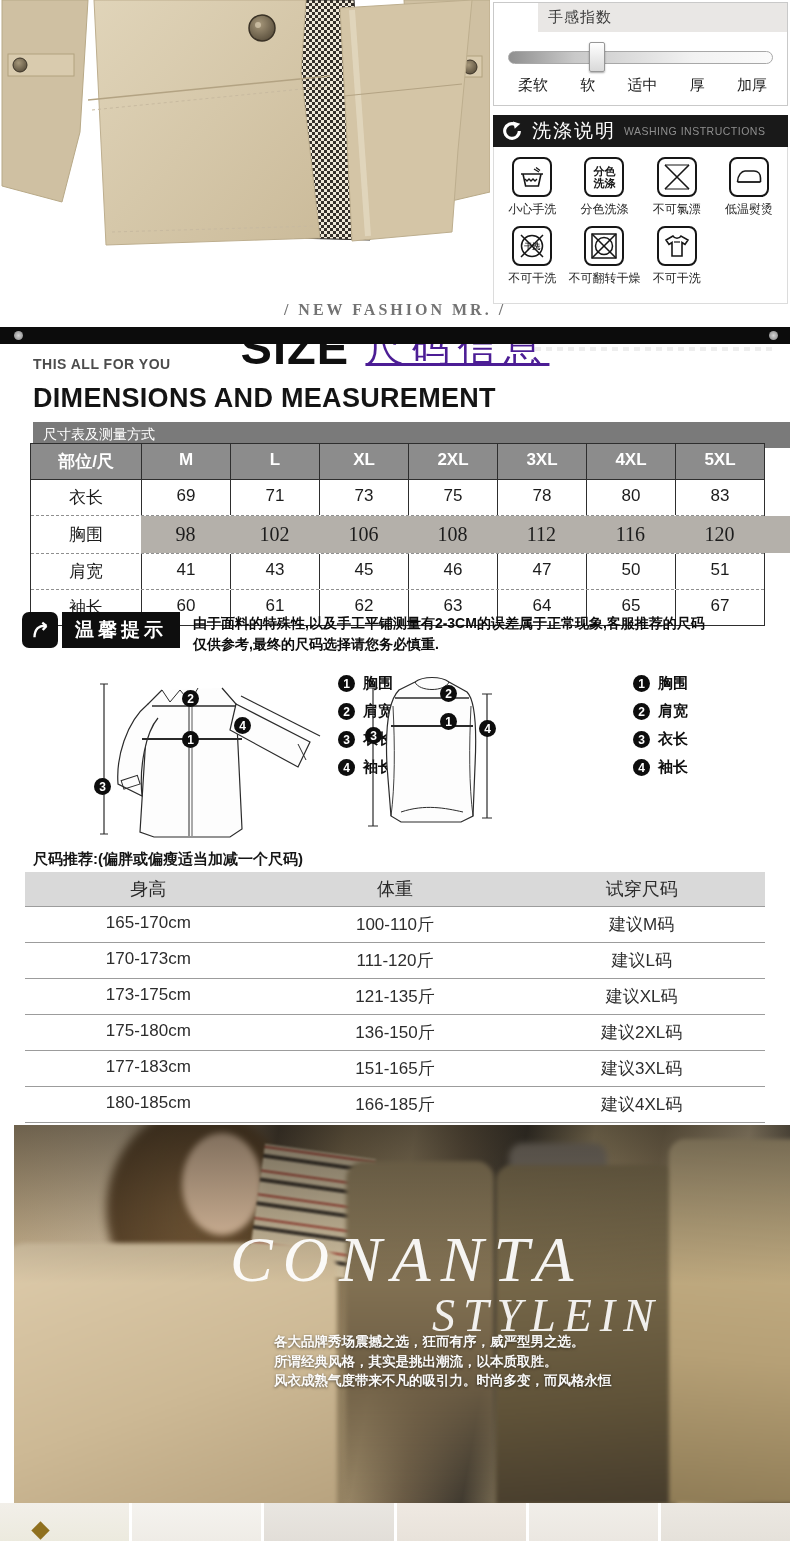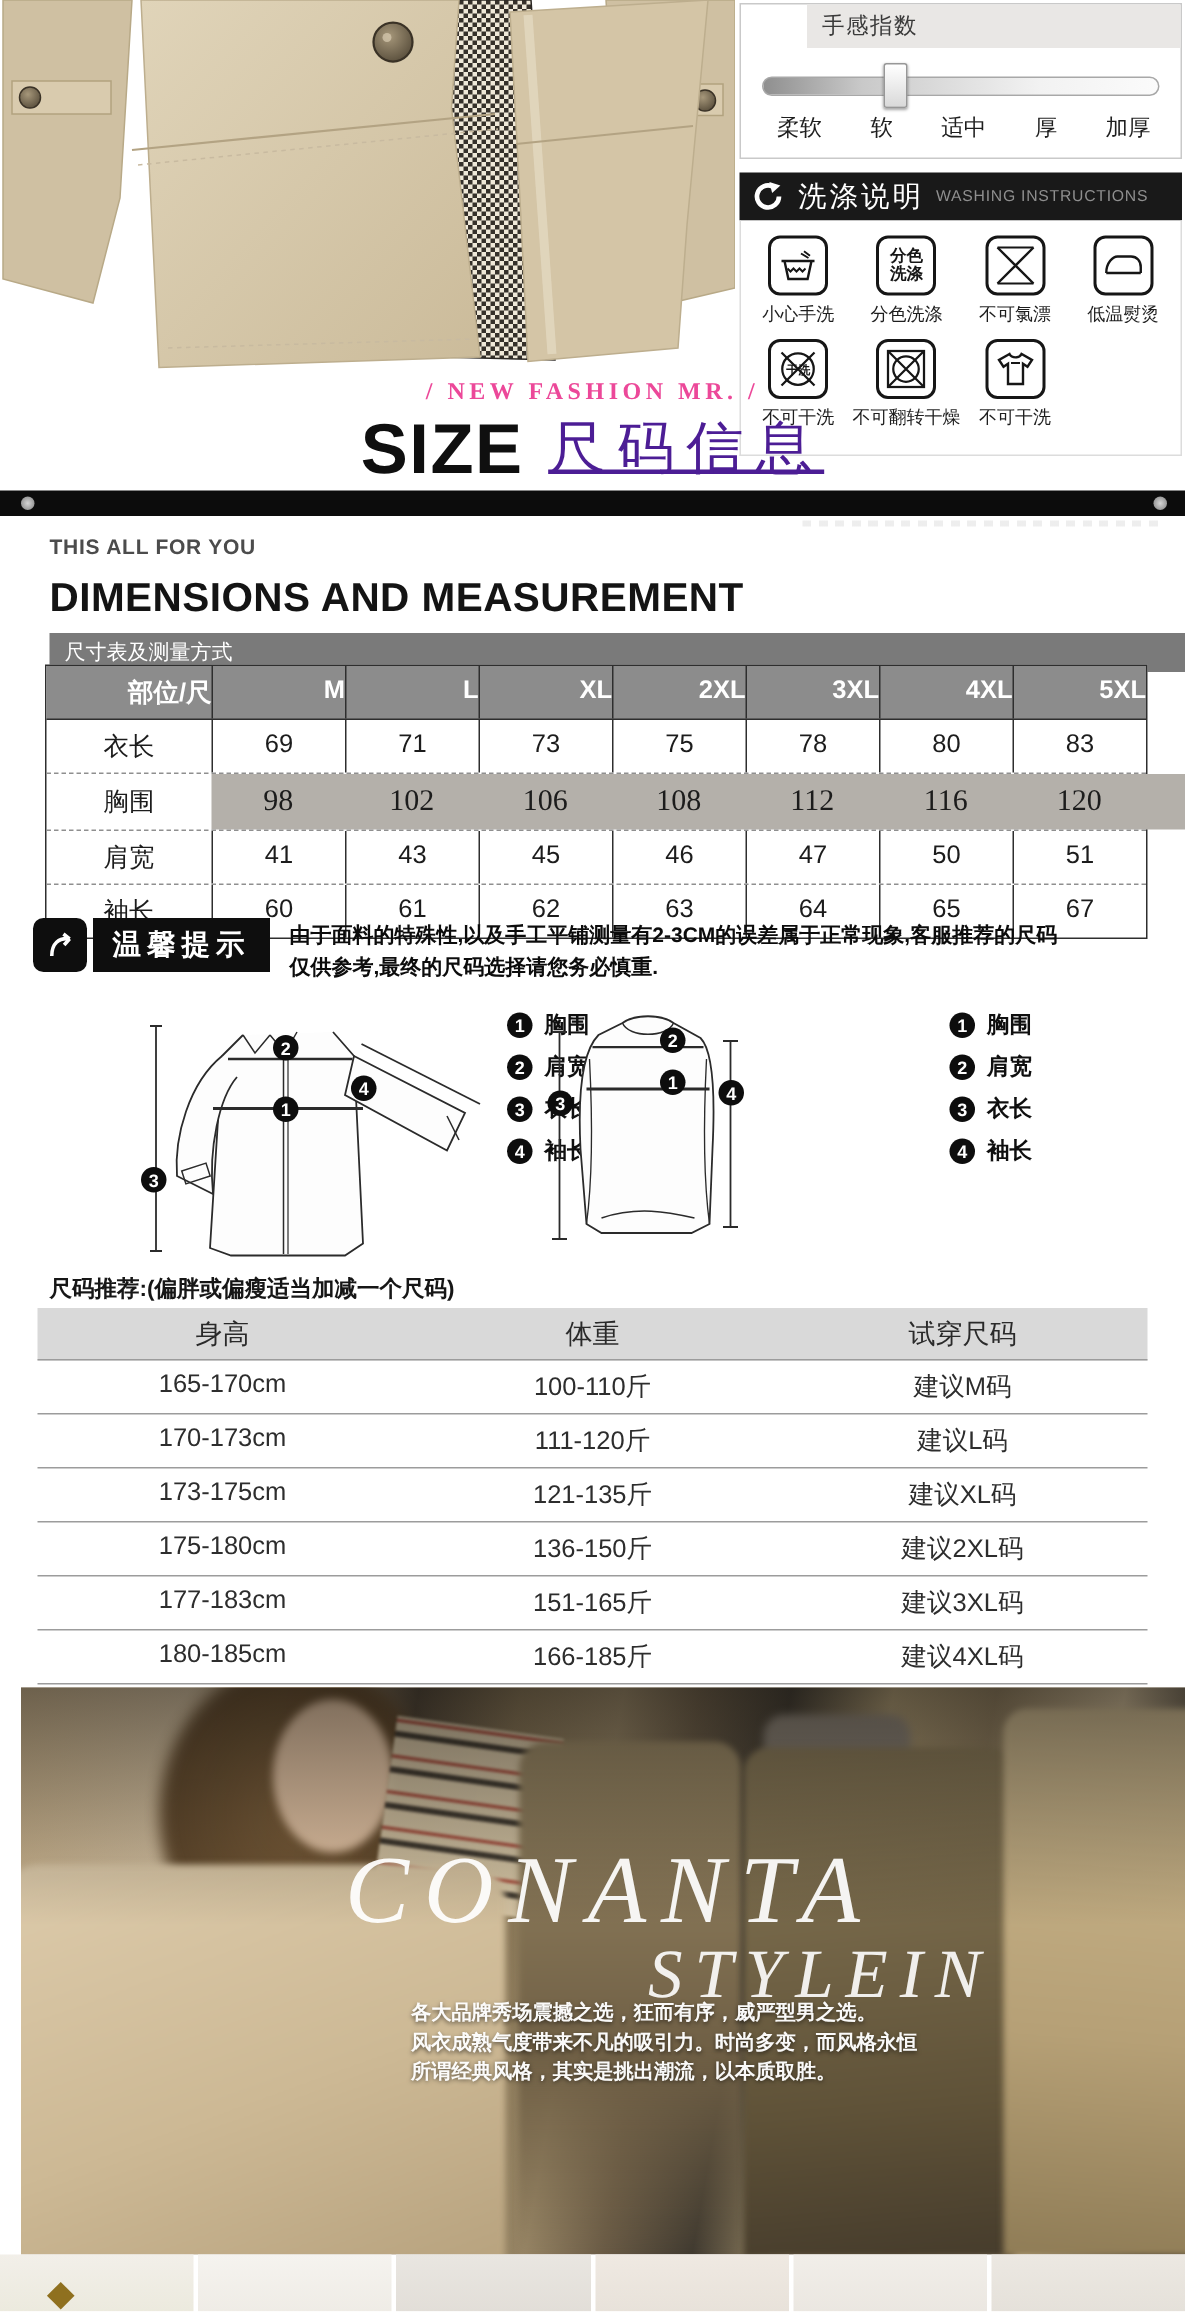--- a/index.html
+++ b/index.html
@@ -29,21 +29,21 @@
   .wash-item{width:25%;display:flex;flex-direction:column;align-items:center;margin-bottom:8px;}
   .wicon{width:40px;height:40px;border:2px solid #161616;border-radius:8px;display:flex;
          align-items:center;justify-content:center;position:relative;box-sizing:border-box;}
   .wicon svg{display:block;}
   .wlabel{font-size:12px;color:#1e1e1e;margin-top:4px;white-space:nowrap;}
   .sep-glyph{font-size:11px;line-height:12px;font-weight:700;color:#161616;text-align:center;}
   .dc-glyph{position:absolute;font-size:8px;color:#161616;font-weight:700;}
 
   
   .banner{position:absolute;top:253px;left:0;width:100%;text-align:center;}
-  .tagline{font-family:"Liberation Serif",serif;font-weight:700;font-size:16px;letter-spacing:3px;color:#ec4899;}
+  .tagline{font-family:"Liberation Serif",serif;font-weight:700;font-size:16px;letter-spacing:3px;color:#737373;margin-top:48px;}
   .size-line{margin-top:2px;line-height:52px;}
   .size-en{font-size:47px;font-weight:900;color:#0f0f0f;letter-spacing:1px;vertical-align:middle;}
   .size-cn{font-size:38px;color:#4c1d95;letter-spacing:8px;margin-left:12px;vertical-align:middle;text-decoration:underline;}
 
   .black-bar{position:absolute;top:327px;left:0;width:790px;height:17px;background:#0c0c0c;}
   .screw{position:absolute;top:4px;width:9px;height:9px;border-radius:50%;background:radial-gradient(#d6d6d6,#7f7f7f);}
   .screw.left{left:14px;}.screw.right{right:12px;}
   .faint-marks{position:absolute;left:535px;top:347px;width:240px;height:4px;opacity:.45;
     background:repeating-linear-gradient(90deg,#d9d9d9 0 6px,transparent 6px 11px);}
 
@@ -53,21 +53,21 @@
   .dim-title{font-size:27px;font-weight:800;color:#141414;letter-spacing:.3px;margin-top:11px;}
   .dim-bar{margin-top:8px;background:#7a7a7a;color:#fff;font-size:14px;padding:4px 0 4px 10px;}
   .unit{margin-top:7px;font-size:19px;font-weight:700;color:#0f0f0f;letter-spacing:2px;}
 
   
   .size-table{position:absolute;left:30px;top:443px;width:733px;border:1px solid #2e2e2e;background:#fff;}
   .st-row{display:flex;position:relative;}
   .st-cell{flex:1;text-align:center;font-size:17px;color:#1c1c1c;padding:6px 0;border-left:1px solid #2e2e2e;}
   .st-label{flex:0 0 110px;border-left:none;font-size:17px;}
   .st-head{background:#8c8c8c;border-bottom:1px solid #2e2e2e;}
-  .st-head .st-cell{color:#fff;font-weight:700;text-align:right;}
+  .st-head .st-cell{color:#fff;font-weight:700;}
   .st-dash{border-top:1px dashed #8f8f8f;}
   .st-chest .st-cell{border-left:none;font-family:"Liberation Serif",serif;font-size:20px;position:relative;z-index:1;padding:7px 0;}
   .st-chest .st-label{font-family:"Liberation Sans",sans-serif;font-size:17px;}
   .chest-band{position:absolute;left:110px;top:0;bottom:0;right:-27px;background:#b4b0aa;z-index:0;}
 
   
   .notice{position:absolute;left:22px;top:612px;right:8px;display:flex;align-items:flex-start;}
   .notice-icon{width:36px;height:36px;background:#0e0e0e;border-radius:7px;display:flex;align-items:center;justify-content:center;flex:0 0 36px;}
   .notice-badge{height:36px;background:#0e0e0e;color:#fff;font-size:19px;font-weight:700;letter-spacing:4px;
     display:flex;align-items:center;padding:0 13px;margin-left:4px;white-space:nowrap;}
@@ -485,22 +485,22 @@
     <div class="ph-coat-left"></div>
     <div class="ph-coat-mid"></div>
     <div class="ph-sweater"></div>
     <div class="ph-duffle"></div>
     <div class="ph-coat-right"></div>
     <div class="ph-top-shade"></div>
     <div class="brand1">CONANTA</div>
     <div class="brand2">STYLEIN</div>
     <div class="captions">
       <div>各大品牌秀场震撼之选，狂而有序，威严型男之选。</div>
+      <div>所谓经典风格，其实是挑出潮流，以本质取胜。</div>
       <div>风衣成熟气度带来不凡的吸引力。时尚多变，而风格永恒</div>
-      <div>所谓经典风格，其实是挑出潮流，以本质取胜。</div>
     </div>
   </div>
 
   <div class="thumbs">
     <div class="thumb t1"></div>
     <div class="thumb t2"></div>
     <div class="thumb t3"></div>
     <div class="thumb t4"></div>
     <div class="thumb t5"></div>
     <div class="thumb t6"></div>

